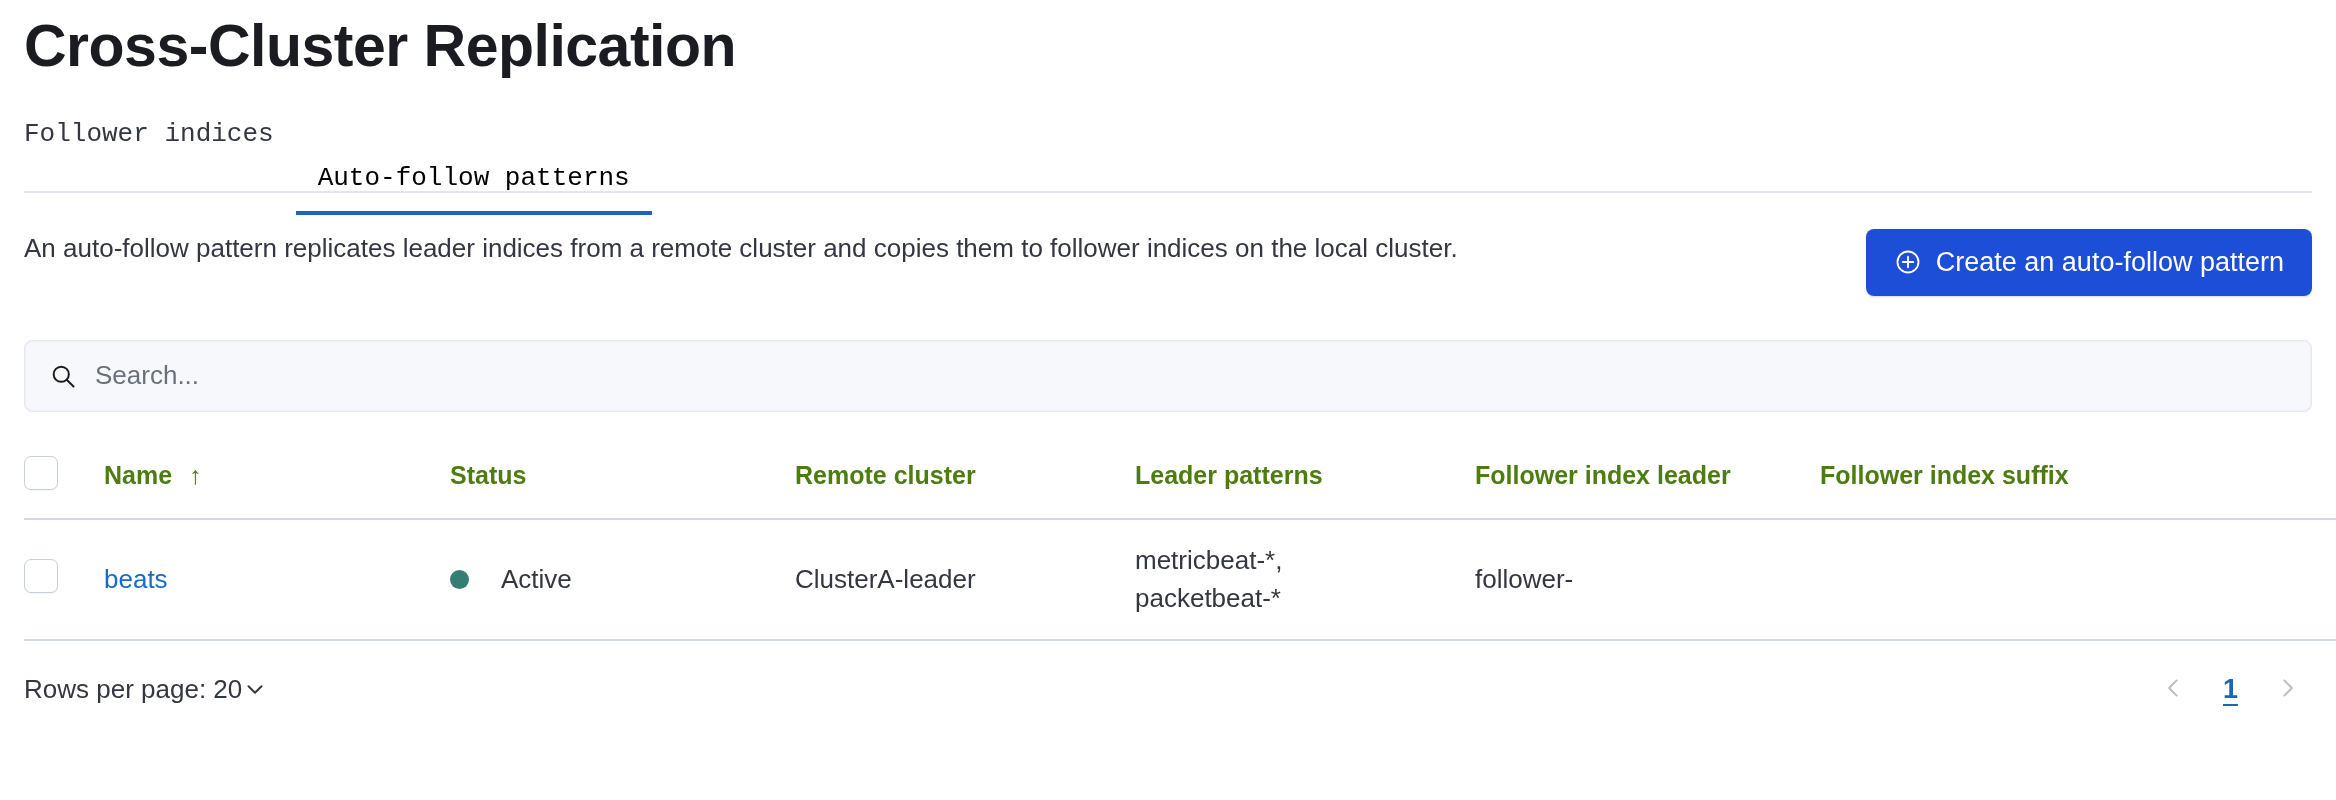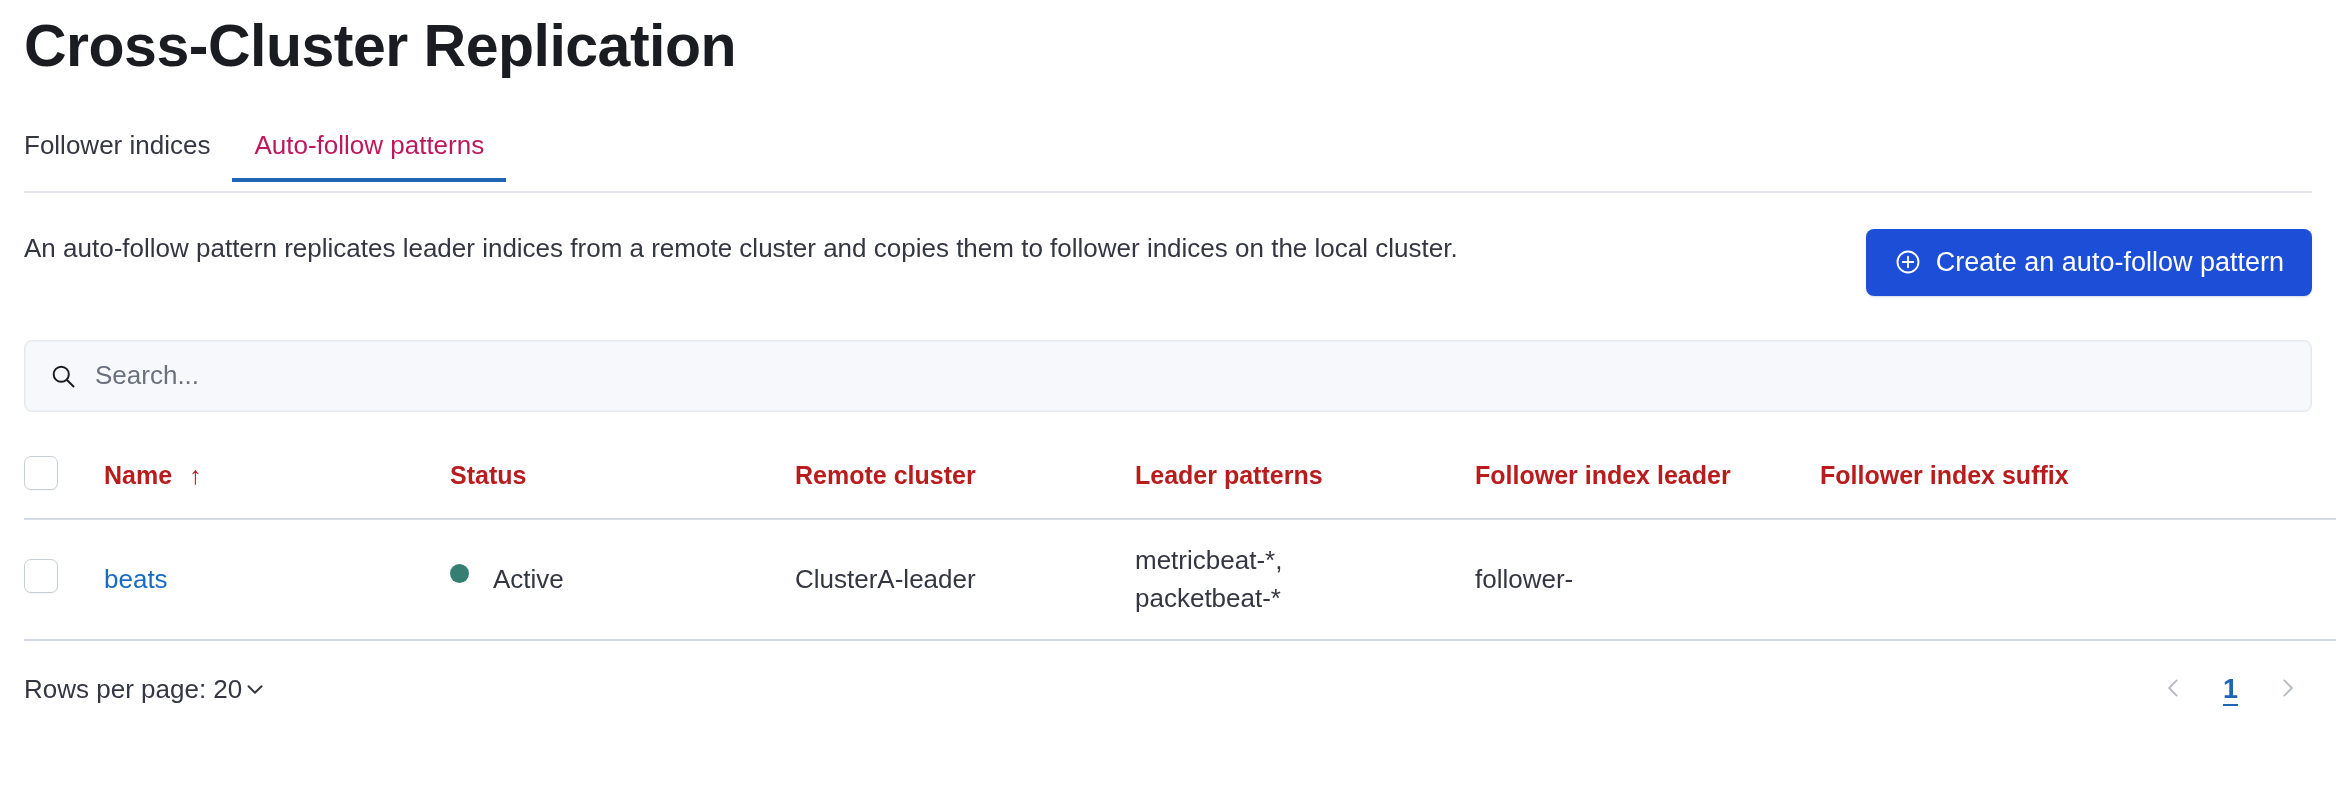--- a/index.html
+++ b/index.html
@@ -26,39 +26,40 @@
     color: #1a1c21;
     letter-spacing: -0.5px;
     margin: 0;
     padding-top: 14px;
     padding-left: 0;
   }
 
   
   .tabs {
     display: flex;
-    align-items: center;
+    align-items: flex-start;
     margin-top: 42px;
     border-bottom: 2px solid #e3e6ef;
     height: 72px;
+    font-family: Liberation Mono, monospace;
   }
   .tab {
     font-size: 26px;
     line-height: 1;
     padding: 0 22px 22px 22px;
     color: #343741;
     cursor: pointer;
     position: relative;
     background: none;
     border: none;
     font-family: inherit;
     white-space: nowrap;
   }
   .tab:first-child { padding-left: 0; margin-left: 0; }
-  .tab.active { color: #be185d; }
+  .tab.active { color: #000000; margin-top: 44px; }
   .tab.active::after {
     content: "";
     position: absolute;
     left: 0; right: 0; bottom: -2px;
     height: 4px;
     background: #1e65b4;
   }
 
   
   .intro-row {
@@ -127,21 +128,21 @@
   table.ccr-table {
     width: 100%;
     border-collapse: collapse;
     margin-top: 30px;
     table-layout: fixed;
   }
   .ccr-table th {
     text-align: left;
     font-size: 25px;
     font-weight: 700;
-    color: #b91c1c;
+    color: #4d7c0f;
     padding: 14px 0 22px 0;
     border-bottom: 2px solid #d3dae6;
     vertical-align: middle;
     white-space: nowrap;
   }
   .ccr-table td {
     font-size: 26px;
     color: #343741;
     padding: 22px 0;
     border-bottom: 2px solid #d3dae6;
@@ -167,21 +168,21 @@
     cursor: pointer;
     box-shadow: 0 1px 1px rgba(0,0,0,.04);
   }
   .sort-arrow { margin-left: 10px; font-size: 25px; font-weight: 400; }
   .name-link {
     color: #1a6bc4;
     text-decoration: none;
     cursor: pointer;
     font-size: 26px;
   }
-  .status-cell { display: flex; gap: 24px; }
+  .status-cell { display: flex; align-items: center; gap: 32px; }
   .status-dot {
     width: 19px; height: 19px;
     border-radius: 50%;
     background: #357f72;
     flex: none;
     display: inline-block;
   }
   .leader-patterns { line-height: 1.45; }
 
   

